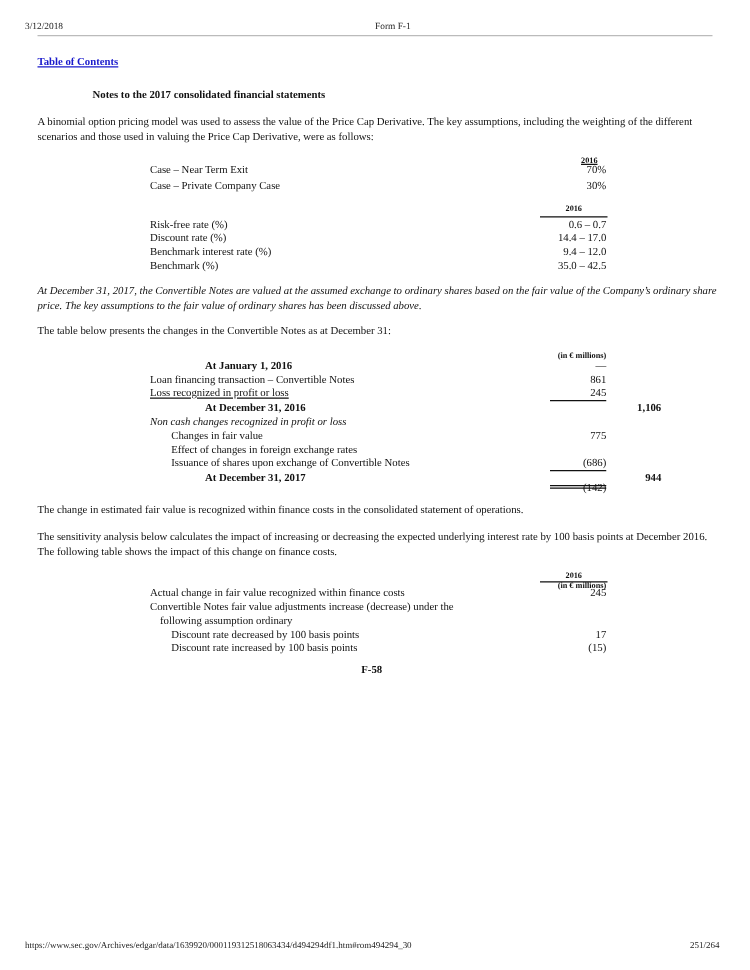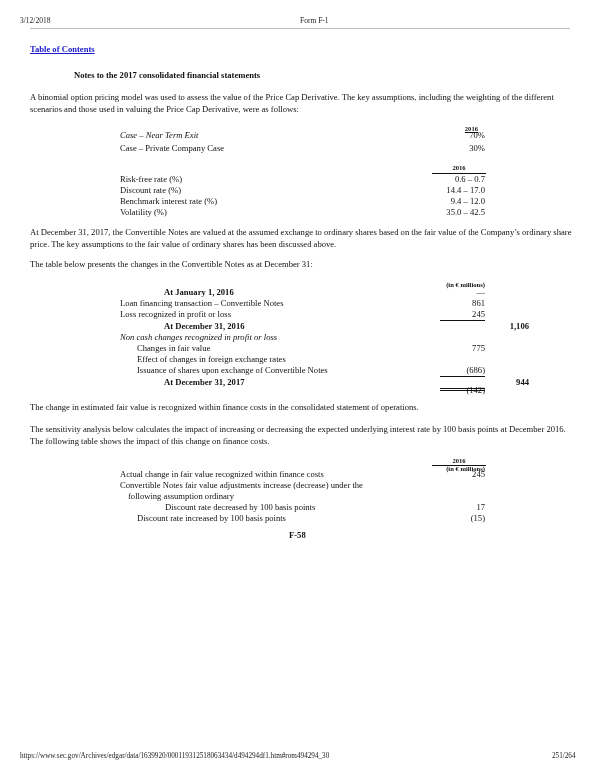--- a/index.html
+++ b/index.html
@@ -27,51 +27,51 @@
 <div class="rule" style="top:28px;"></div>
 
 <a class="abs link" style="left:30px;top:44px;" href="#">Table of Contents</a>
 
 <div class="abs bold" style="left:30px;top:70px;font-size:8.6px;">Notes to the 2017 consolidated financial statements</div>
 
 <div class="para" style="top:91px;">A binomial option pricing model was used to assess the value of the Price Cap Derivative. The key assumptions, including the weighting of the different scenarios and those used in valuing the Price Cap Derivative, were as follows:</div>
 
 <div>
   <div class="row colhead" style="left:462px;top:123px;width:16px;text-decoration:underline;">2016</div>
-  <div class="row" style="left:120px;top:130px;font-style:italic;">Case – Near Term Exit</div>
+  <div class="row" style="left:120px;top:130px;">Case – Near Term Exit</div>
   <div class="row val" style="left:420px;top:130px;width:65px;">70%</div>
   <div class="row" style="left:120px;top:143px;">Case – Private Company Case</div>
   <div class="row val" style="left:420px;top:143px;width:65px;">30%</div>
 </div>
 
 <div>
   <div class="row colhead uline" style="left:432px;top:162px;width:54px;text-align:center;">2016</div>
   <div class="row" style="left:120px;top:174px;">Risk-free rate (%)</div>
   <div class="row val" style="left:420px;top:174px;width:65px;">0.6 – 0.7</div>
   <div class="row" style="left:120px;top:185px;">Discount rate (%)</div>
   <div class="row val" style="left:420px;top:185px;width:65px;">14.4 – 17.0</div>
   <div class="row" style="left:120px;top:196px;">Benchmark interest rate (%)</div>
   <div class="row val" style="left:420px;top:196px;width:65px;">9.4 – 12.0</div>
-  <div class="row" style="left:120px;top:207px;">Volatility (%)</div>
+  <div class="row" style="left:120px;top:207px;">Benchmark (%)</div>
   <div class="row val" style="left:420px;top:207px;width:65px;">35.0 – 42.5</div>
 </div>
 
-<div class="para" style="top:226px;">At December 31, 2017, the Convertible Notes are valued at the assumed exchange to ordinary shares based on the fair value of the Company’s ordinary share price. The key assumptions to the fair value of ordinary shares has been discussed above.</div>
+<div class="para" style="top:226px;font-style:italic;">At December 31, 2017, the Convertible Notes are valued at the assumed exchange to ordinary shares based on the fair value of the Company’s ordinary share price. The key assumptions to the fair value of ordinary shares has been discussed above.</div>
 <div class="para" style="top:258px;">The table below presents the changes in the Convertible Notes as at December 31:</div>
 
 <div>
   <div class="row colhead" style="left:420px;top:279px;width:65px;">(in € millions)</div>
 
   <div class="row bold" style="left:120px;top:287px;">At January 1, 2016</div>
   <div class="row val" style="left:420px;top:287px;width:65px;">—</div>
 
   <div class="row" style="left:120px;top:298px;">Loan financing transaction – Convertible Notes</div>
   <div class="row val" style="left:420px;top:298px;width:65px;">861</div>
 
-  <div class="row" style="left:120px;top:309px;">Loss recognized in profit or loss</div>
+  <div class="row" style="left:120px;top:309px;text-decoration:underline;">Loss recognized in profit or loss</div>
   <div class="row val" style="left:420px;top:309px;width:65px;">245</div>
   <div class="abs" style="left:440px;top:320px;width:45px;border-top:1px solid #111;"></div>
 
   <div class="row bold" style="left:120px;top:321px;">At December 31, 2016</div>
   <div class="row val bold" style="left:420px;top:321px;width:65px;">1,106</div>
 
   <div class="row italic" style="left:120px;top:332px;">Non cash changes recognized in profit or loss</div>
 
   <div class="row" style="left:137px;top:343px;">Changes in fair value</div>
   <div class="row val" style="left:420px;top:343px;width:65px;">775</div>
@@ -94,21 +94,21 @@
 <div>
   <div class="row colhead uline" style="left:432px;top:456px;width:54px;text-align:center;height:9px;line-height:9px;">2016</div>
   <div class="row colhead" style="left:420px;top:464px;width:65px;height:9px;line-height:9px;">(in € millions)</div>
 
   <div class="row" style="left:120px;top:469px;">Actual change in fair value recognized within finance costs</div>
   <div class="row val" style="left:420px;top:469px;width:65px;">245</div>
 
   <div class="row" style="left:120px;top:480px;">Convertible Notes fair value adjustments increase (decrease) under the</div>
   <div class="row" style="left:128px;top:491px;">following assumption ordinary</div>
 
-  <div class="row" style="left:137px;top:502px;margin-left:28px;">Discount rate decreased by 100 basis points</div>
+  <div class="row" style="left:137px;top:502px;">Discount rate decreased by 100 basis points</div>
   <div class="row val" style="left:420px;top:502px;width:65px;">17</div>
 
   <div class="row" style="left:137px;top:513px;">Discount rate increased by 100 basis points</div>
   <div class="row val" style="left:420px;top:513px;width:65px;">(15)</div>
 </div>
 
 <div class="row" style="left:289px;top:530px;font-weight:bold;">F-58</div>
 
 <div class="abs hdr" style="left:20px;top:752px;font-size:7.2px;">https://www.sec.gov/Archives/edgar/data/1639920/000119312518063434/d494294df1.htm#rom494294_30</div>
 <div class="abs hdr" style="left:552px;top:752px;font-size:7.2px;">251/264</div>

